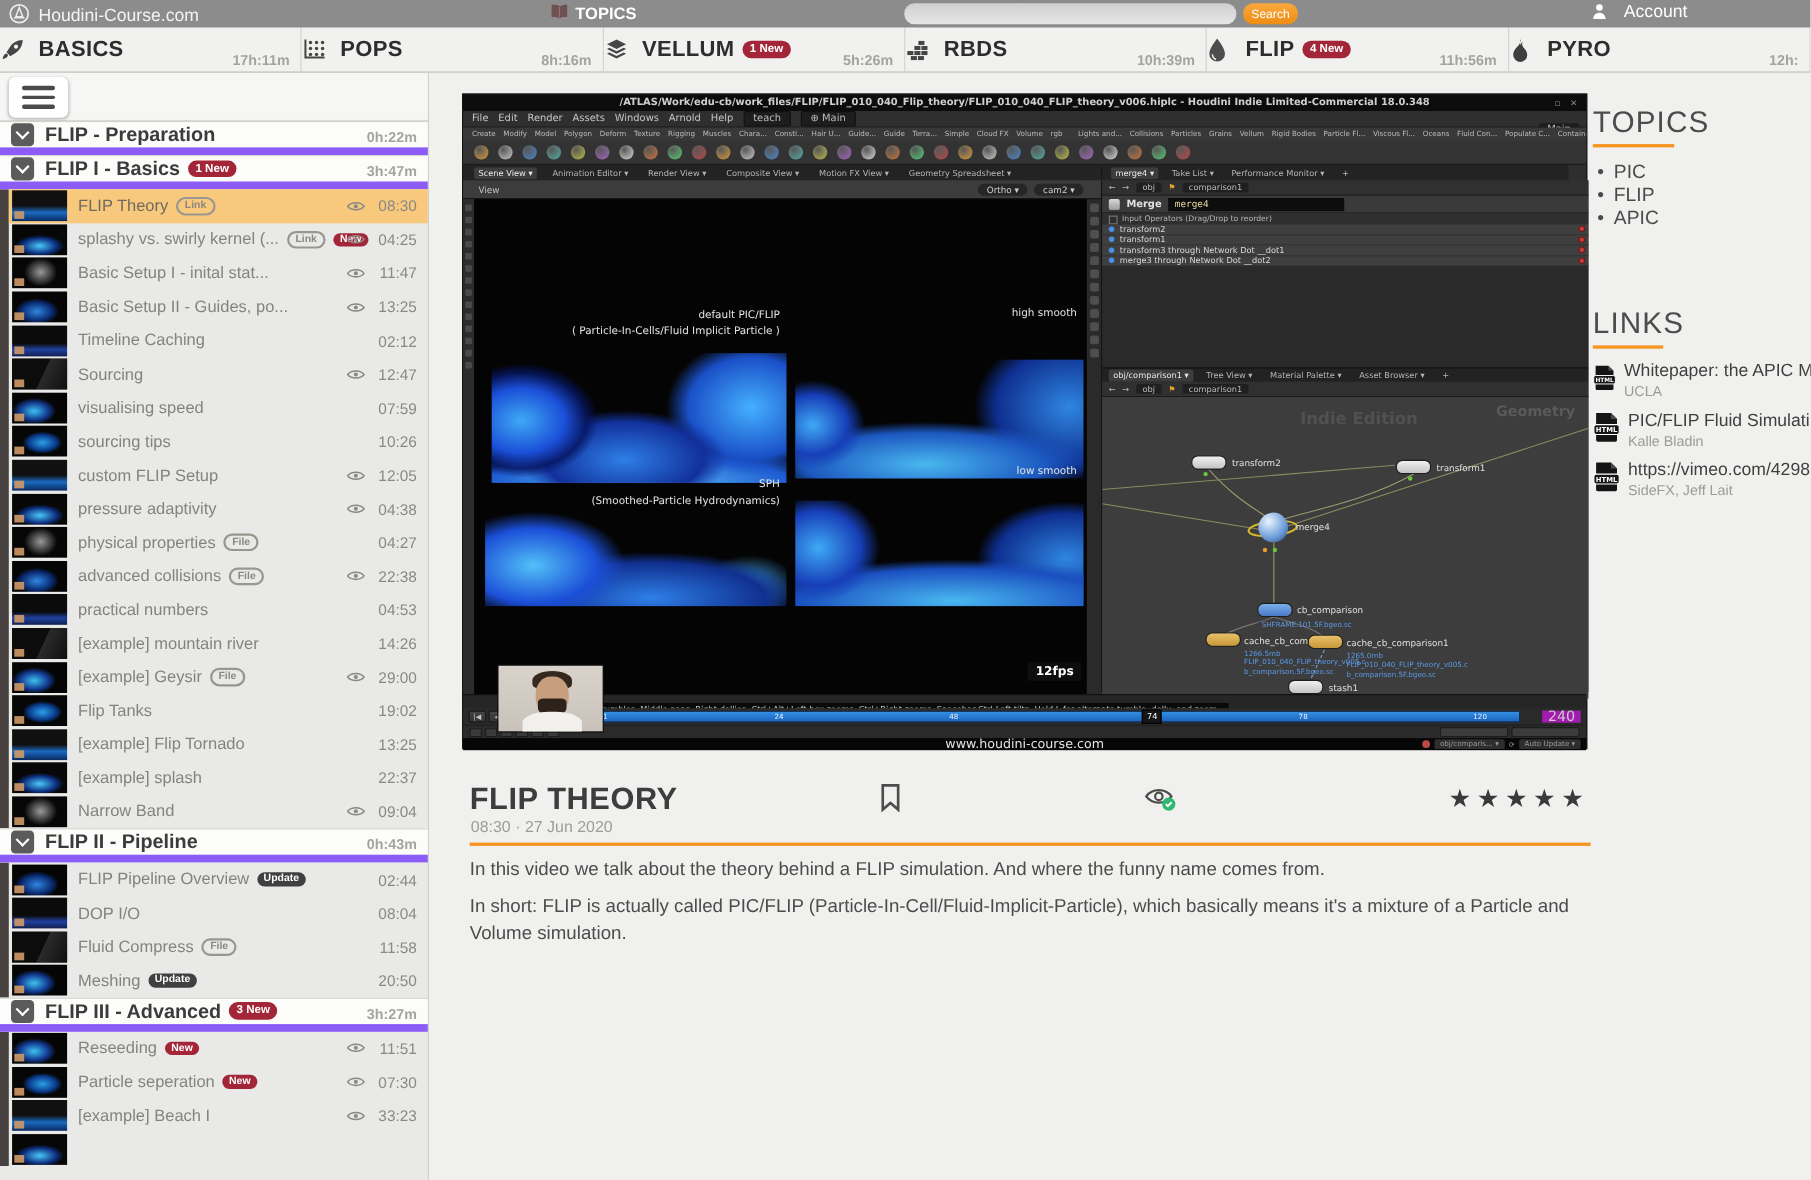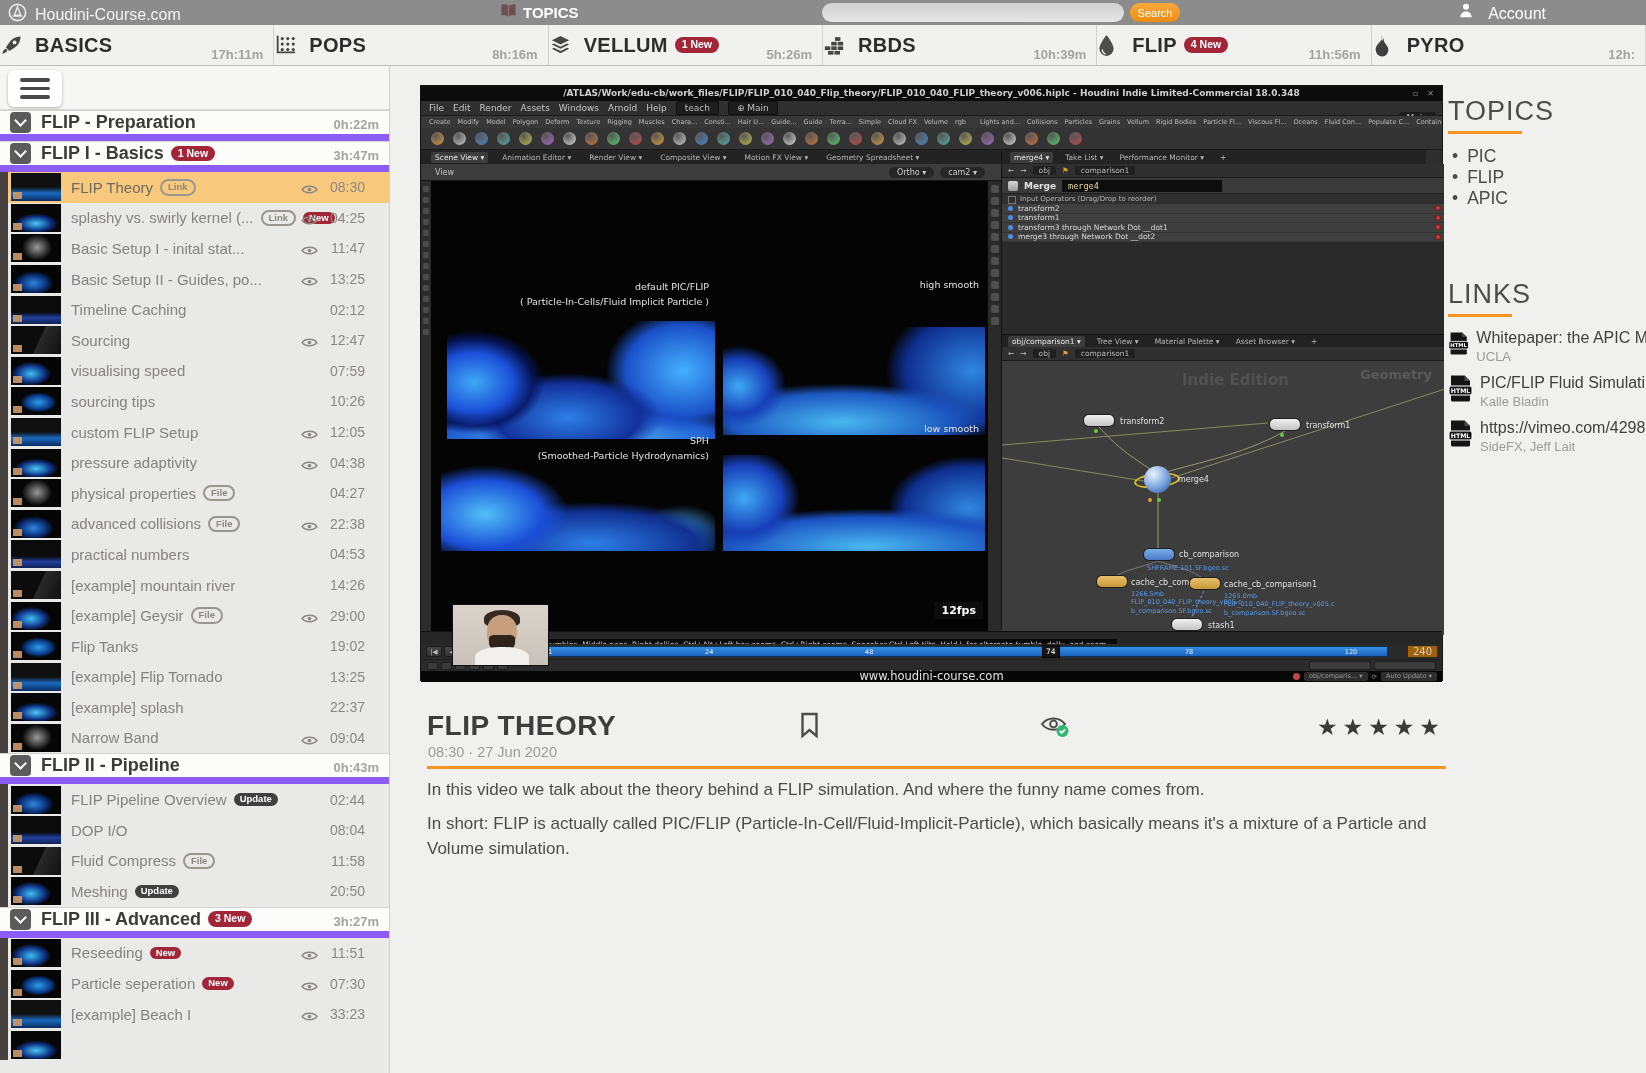--- a/index.html
+++ b/index.html
@@ -8,21 +8,21 @@
 .badge{display:inline-block;font-size:10.5px;font-weight:bold;border-radius:9px;padding:2px 7px;line-height:1.1;margin-left:7px;white-space:nowrap;vertical-align:2px}
 .badge.red{background:#a32638;color:#fff}
 .badge.blue{background:#404040;color:#fff}
 .badge.outline{border:2px solid #98968f;color:#8a8880;padding:0 6px;font-size:10px;background:transparent;vertical-align:1px}
 
 .topbar{position:absolute;left:0;top:0;width:1646px;height:25px;background:#8c8c8c;color:#f2f2f0;z-index:50}
 .brand{position:absolute;left:8px;top:3px;display:flex;align-items:center;gap:8px;font-size:16px;color:#f4f4f2}
 .topics-tab{position:absolute;left:500px;top:3px;display:flex;align-items:center;gap:6px;font-size:15px;font-weight:bold;color:#fff}
 .search-input{position:absolute;left:822px;top:3px;width:302px;height:19px;border:none;border-radius:10px;background:linear-gradient(#cfcfcf,#e6e6e6);padding:0 10px;font-size:12px;outline:none}
 .search-btn{position:absolute;left:1130px;top:3px;width:50px;height:19px;border:none;border-radius:10px;background:linear-gradient(#f9a83e,#ee8c12);color:#fff;font-size:11px;cursor:pointer;font-family:"Liberation Sans",sans-serif}
-.account{position:absolute;right:100px;top:2px;display:flex;align-items:flex-end;gap:14px;font-size:16px;color:#fff}
+.account{position:absolute;right:112px;top:2px;display:flex;align-items:flex-start;gap:14px;font-size:16px;color:#fff}
 
 .navbar{position:absolute;left:0;top:25px;width:1646px;height:41px;display:flex;background:#f1f1ef;border-bottom:1px solid #bcbcba;z-index:40}
 .nav-item{position:relative;flex:1 0 274px;border-right:1px solid #d2d2d0;display:flex;align-items:center;cursor:pointer}
 .nav-ic{width:26px;display:inline-flex;margin-right:9px}
 .nav-lb{font-size:20px;font-weight:bold;color:#2d2d2d;letter-spacing:.3px}
 .nav-tm{position:absolute;right:10px;bottom:3px;color:#a3a3a0;font-size:13px;font-weight:bold}
 
 .sidebar{position:absolute;left:0;top:66px;width:390px;bottom:0;background:#e9e9e7;border-right:1px solid #cfcfcc;overflow:hidden;z-index:30}
 .side-top{height:44px;background:#f6f6f4;border-bottom:1px solid #d9d9d6}
 .hamburger{position:absolute;left:8px;top:4px;width:54px;height:37px;background:#fff;border-radius:6px;box-shadow:0 1px 3px rgba(0,0,0,.3);display:flex;flex-direction:column;justify-content:center;align-items:center;gap:5px;cursor:pointer}
@@ -32,21 +32,21 @@
 .chev:after{content:"";position:absolute;left:6px;top:4px;width:7px;height:7px;border-right:2.5px solid #fff;border-bottom:2.5px solid #fff;transform:rotate(45deg)}
 .sec-title{font-size:18px;font-weight:bold;color:#3b3b3b}
 .sec-time{position:absolute;right:10px;bottom:2px;font-size:13px;font-weight:bold;color:#a3a3a0}
 .sec-items{border-left:8px solid #474240}
 .vrow{position:relative;height:30.6px;display:flex;align-items:center;cursor:pointer}
 .vrow.active{background:#f8c97c}
 .thumb{width:50px;height:28px;margin-left:3px;background:#111;flex:none;position:relative}
 .thumb:after{content:"";position:absolute;left:2px;bottom:2px;width:9px;height:7px;background:#cf9a68;opacity:.9}
 .vtitle{margin-left:10px;font-size:15px;color:#85837e;white-space:nowrap}
 .vrow.active .vtitle{color:#6e6a60}
-.vright{position:absolute;right:24px;display:flex;align-items:flex-end;gap:6px}
+.vright{position:absolute;right:10px;display:flex;align-items:center;gap:6px}
 .vdur{font-size:14px;color:#8a8884;min-width:41px;text-align:right}
 .vrow .badge{font-size:9.5px;padding:1px 6px}
 
 .player{position:absolute;left:420px;top:85px;width:1023px;height:596px;background:#2e2e2e;border:1px solid #141414;font-family:"DejaVu Sans",sans-serif;z-index:20}
 .ti-bar{position:absolute;left:0;top:0;right:0;height:15px;background:#0c0c0c;color:#cfcfcf;font-size:9px;font-weight:bold;text-align:center;line-height:15px;white-space:nowrap;overflow:hidden}
 .ti-bar .winctl{position:absolute;right:5px;top:0;color:#8a8a8a;font-size:8px;letter-spacing:3px}
 .menubar{position:absolute;left:0;top:15px;right:0;height:15px;background:#2f2f2f;border-bottom:1px solid #1c1c1c;display:flex;align-items:center;font-size:9px;color:#c6c6c6;gap:9px;padding-left:8px}
 .mchip{background:#1d1d1d;border:1px solid #101010;border-radius:2px;padding:1px 8px;color:#bdbdbd}
 .menu-right{position:absolute;right:6px;top:11px;background:#1d1d1d;border-radius:2px;padding:1px 8px;color:#bdbdbd}
 .shelftabs{position:absolute;left:0;top:30px;right:0;height:12px;background:#383838;display:flex;align-items:center;gap:7px;font-size:6.5px;color:#bdbdbd;padding-left:8px;overflow:hidden;white-space:nowrap}
@@ -110,21 +110,21 @@
 
 .hintbar{position:absolute;left:0;top:545px;right:0;height:13px;background:#262626;border-top:1px solid #111;overflow:hidden}
 .hintbar span{display:inline-block;margin-left:118px;background:#0a0a0a;color:#c8c8c8;font-size:7.5px;line-height:12px;padding:0 8px;white-space:nowrap}
 .play1{position:absolute;left:0;top:558px;right:0;height:15px;background:#2a2a2a;display:flex;align-items:center;padding:0 5px}
 .tbtn{width:16px;height:11px;background:linear-gradient(#454545,#333);border:1px solid #1b1b1b;color:#c2c2c2;font-size:6.5px;text-align:center;line-height:10px;border-radius:2px;margin-right:2px;cursor:pointer;flex:none}
 .framechip{background:#111;color:#ddd;font-size:8px;padding:0 5px;line-height:11px;margin:0 4px;flex:none}
 .timeline{flex:1;height:11px;background:linear-gradient(#3390e4,#1d63be);border:1px solid #0f2f54;position:relative;cursor:pointer}
 .tick{position:absolute;top:1px;color:#eaf2ff;font-size:6.5px}
 .tl-start{position:absolute;left:3px;top:1px;color:#eaf2ff;font-size:6.5px}
 .marker{position:absolute;left:59%;top:-2px;width:18px;height:13px;background:#161616;border:1px solid #000;color:#fff;font-size:7.5px;text-align:center;line-height:12px}
-.endchip{background:#a16207;color:#ccc;font-size:10px;padding:0 5px;line-height:11px;margin-left:20px;flex:none}
+.endchip{background:#a21caf;color:#ccc;font-size:13px;padding:0 5px;line-height:11px;margin-left:20px;flex:none}
 .play2{position:absolute;left:0;top:573px;right:0;height:12px;background:#2a2a2a;border-top:1px solid #202020;display:flex;align-items:center;padding:0 6px;gap:3px}
 .mini{width:11px;height:8px;background:#3a3a3a;border:1px solid #1d1d1d;border-radius:1px}
 .play2 .spacer{flex:1}
 .mchip2{width:62px;height:9px;background:#3c3c3c;border:1px solid #1c1c1c;border-radius:2px}
 .urlbar{position:absolute;left:0;top:585px;right:0;height:11px;background:#070707}
 .urlbar .url{position:absolute;left:0;right:0;text-align:center;color:#e4e4e4;font-size:11.5px;line-height:11px}
 .urlbar .cluster{position:absolute;right:5px;top:1px;display:flex;align-items:center;gap:4px;font-size:6.5px;color:#999}
 .urlbar .cluster .chip{background:#2e2e2e;border-radius:2px;padding:0 5px;line-height:9px}
 .reddot{width:7px;height:7px;border-radius:50%;background:#c04848}
 

